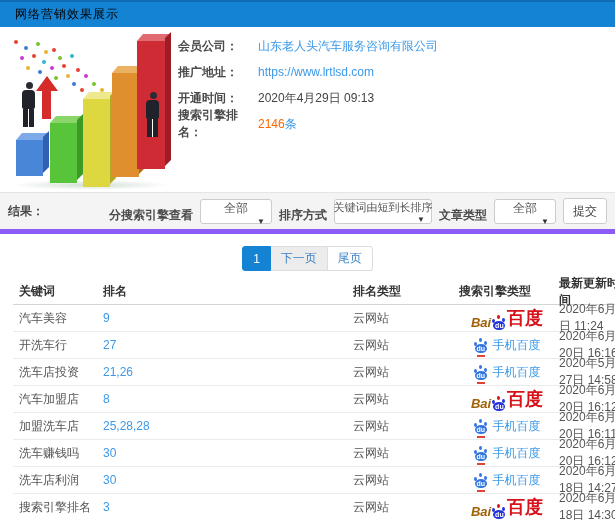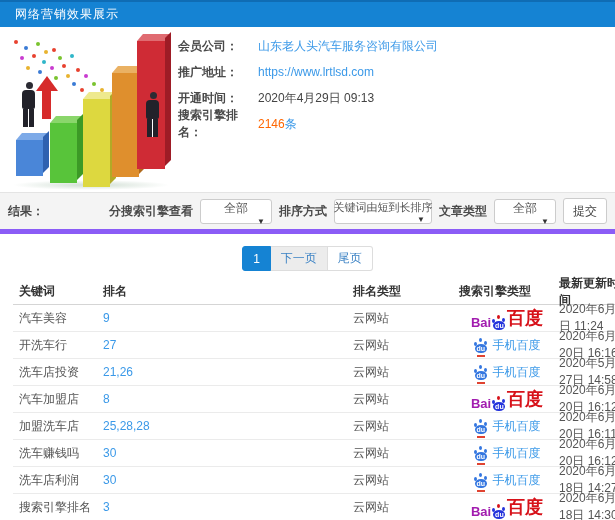--- a/index.html
+++ b/index.html
@@ -3,21 +3,21 @@
 <meta charset="utf-8">
 <style>
   * { margin:0; padding:0; box-sizing:border-box; }
   html,body { width:615px; height:520px; background:#fff;
     font-family:"Liberation Sans","DejaVu Sans",sans-serif; font-size:12px; color:#555; }
   .page { position:relative; width:615px; height:520px; overflow:hidden; background:#fff; }
 
   
   .hdr { position:absolute; top:0; left:0; width:615px; height:27px;
     background:#1583d3; border-top:2px solid #0f6cb4; display:flex; align-items:center; }
-  .hdr .title { color:#ffffff; font-size:12px; padding-left:15px; letter-spacing:1px; }
+  .hdr .title { color:#000000; font-size:12px; padding-left:15px; letter-spacing:1px; }
 
   
   .info { position:absolute; top:36px; left:178px; width:430px; }
   .info-row { display:flex; align-items:center; height:20px; margin-bottom:6px; }
   .info-label { width:68px; color:#4a4a4a; font-weight:bold; flex:0 0 68px; }
   .info-value { margin-left:12px; color:#444; }
   .info-link { margin-left:12px; color:#3b99e8; text-decoration:none; cursor:pointer; }
   .info-orange { margin-left:12px; color:#ff6600; }
   .info-suffix { color:#3b99e8; }
 
@@ -59,21 +59,21 @@
   .man .legs { width:11px; height:18px; margin-left:1px;
     background:linear-gradient(to right,#22222a 42%,#fff 42%,#fff 58%,#22222a 58%); }
   .man1 { left:16px; top:46px; }
   .man2 { left:140px; top:56px; }
 
   
   .filterbar { position:absolute; top:192px; left:0; width:615px; height:42px; background:#f4f4f4;
     border-top:1px solid #e4e4e4; border-bottom:5px solid #8b5cf6;
     display:flex; align-items:center; padding:0 8px; }
   .result-label { font-weight:bold; color:#4a4a4a; }
-  .filters { margin-left:auto; display:flex; align-items:center; gap:7px; }
+  .filters { margin-left:auto; display:flex; align-items:flex-end; gap:7px; }
   .flabel { font-weight:bold; color:#4a4a4a; white-space:nowrap; }
   .select { background:#fff; border:1px solid #ccc; border-radius:3px; height:25px;
     display:flex; align-items:center; padding:0 6px; cursor:pointer; color:#555; white-space:nowrap;flex-direction:column; }
   .select .caret { margin-left:8px; font-size:8px; color:#333; }
   .sel-1 { width:72px; } .sel-1 .caret { margin-left:auto; }
   .sel-2 { width:98px; font-size:11px; } .sel-2 .caret { margin-left:auto; }
   .sel-3 { width:62px; } .sel-3 .caret { margin-left:auto; }
   .submit-btn { background:#fff; border:1px solid #ccc; border-radius:3px; height:26px; width:44px;
     color:#444; cursor:pointer; font-size:12px; }
 
@@ -95,21 +95,21 @@
   .c4 { flex:0 0 96px; display:flex; align-items:center; justify-content:center;margin-left:44px; }
   .trow.thead .c4 { justify-content:flex-start; }
   .c5 { flex:1; padding-left:4px; }
   .kw { color:#555; }
   .rank { color:#3b99e8; cursor:pointer; }
   .rt { color:#555; }
   .upd { color:#555; }
 
   
   .bd-logo { display:flex; align-items:flex-end; gap:1px; }
-  .bd-bai { color:#a21caf; font-weight:bold; font-size:13px; }
+  .bd-bai { color:#a16207; font-weight:bold; font-size:13px; font-style:italic; }
   .bd-cn { color:#d7121a; font-weight:bold; font-size:18px; }
   .paw { position:relative; display:inline-block; width:14px; height:15px; }
   .paw .pad { position:absolute; bottom:0; left:1px; width:12px; height:9px;
     border-radius:50% 50% 46% 46%; background:#2534dc; }
   .paw .t1,.paw .t2,.paw .t3 { position:absolute; width:3px; height:4px; border-radius:50%; background:#2534dc; }
   .paw .t1 { left:0; top:4px; } .paw .t2 { left:5px; top:0; } .paw .t3 { left:10px; top:3px; }
   .paw .t2 { background:#d7121a; }
   .paw .du { position:absolute; bottom:1px; left:3px; font-size:7px; color:#fff; font-weight:bold; }
   .mb { display:flex; align-items:center; gap:5px; }
   .mb .paw .pad, .mb .paw .t1, .mb .paw .t3 { background:#3577e0; }

